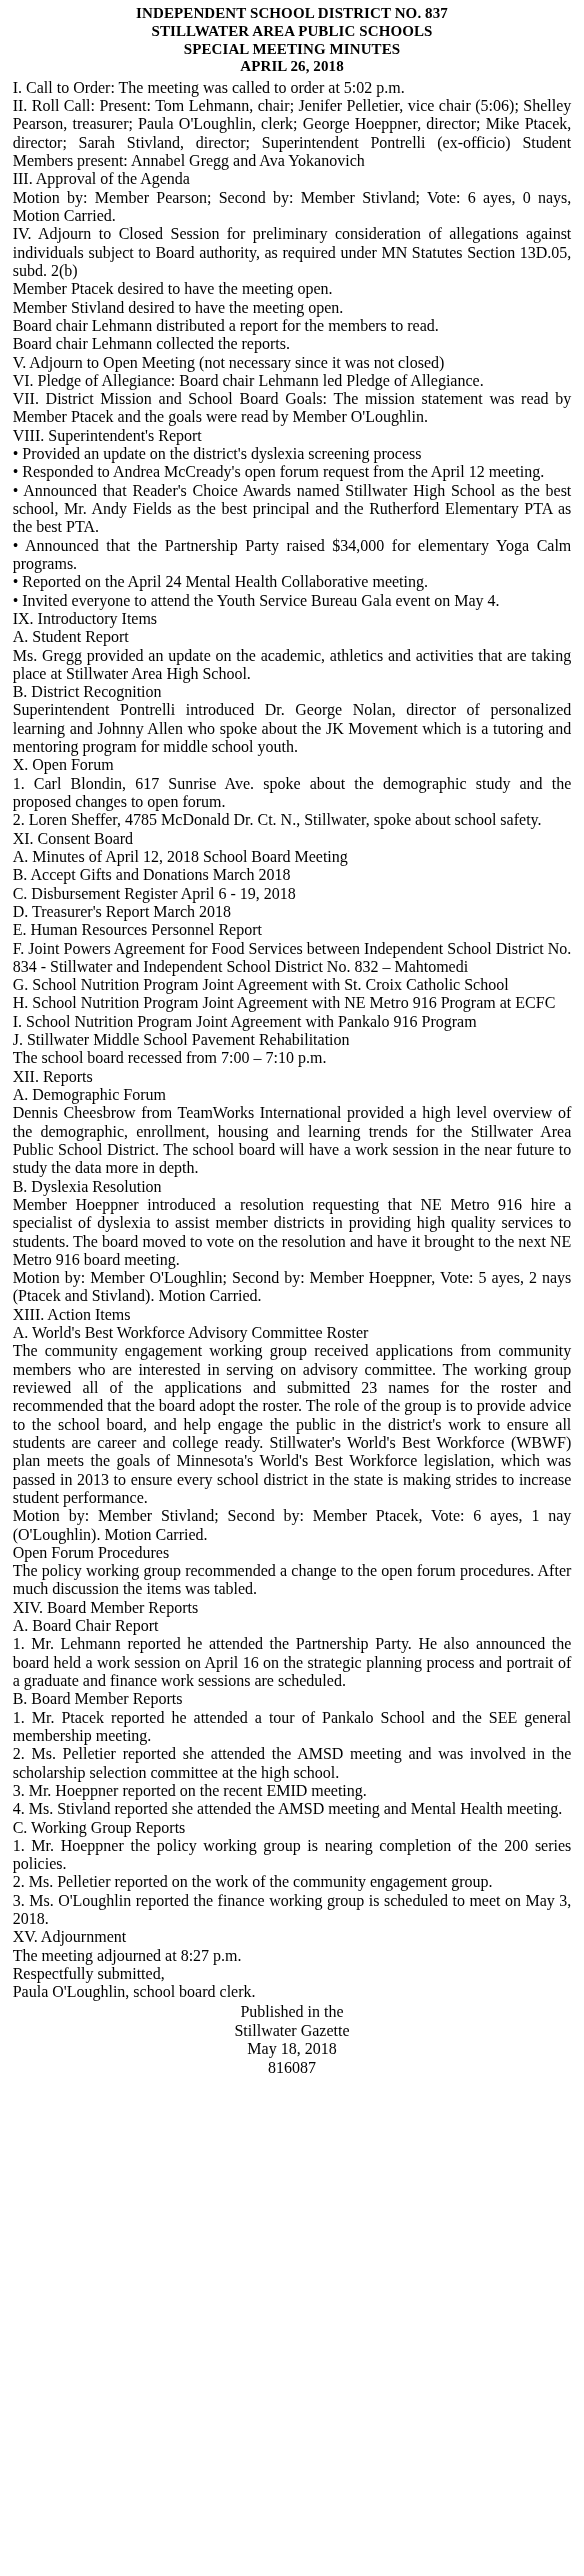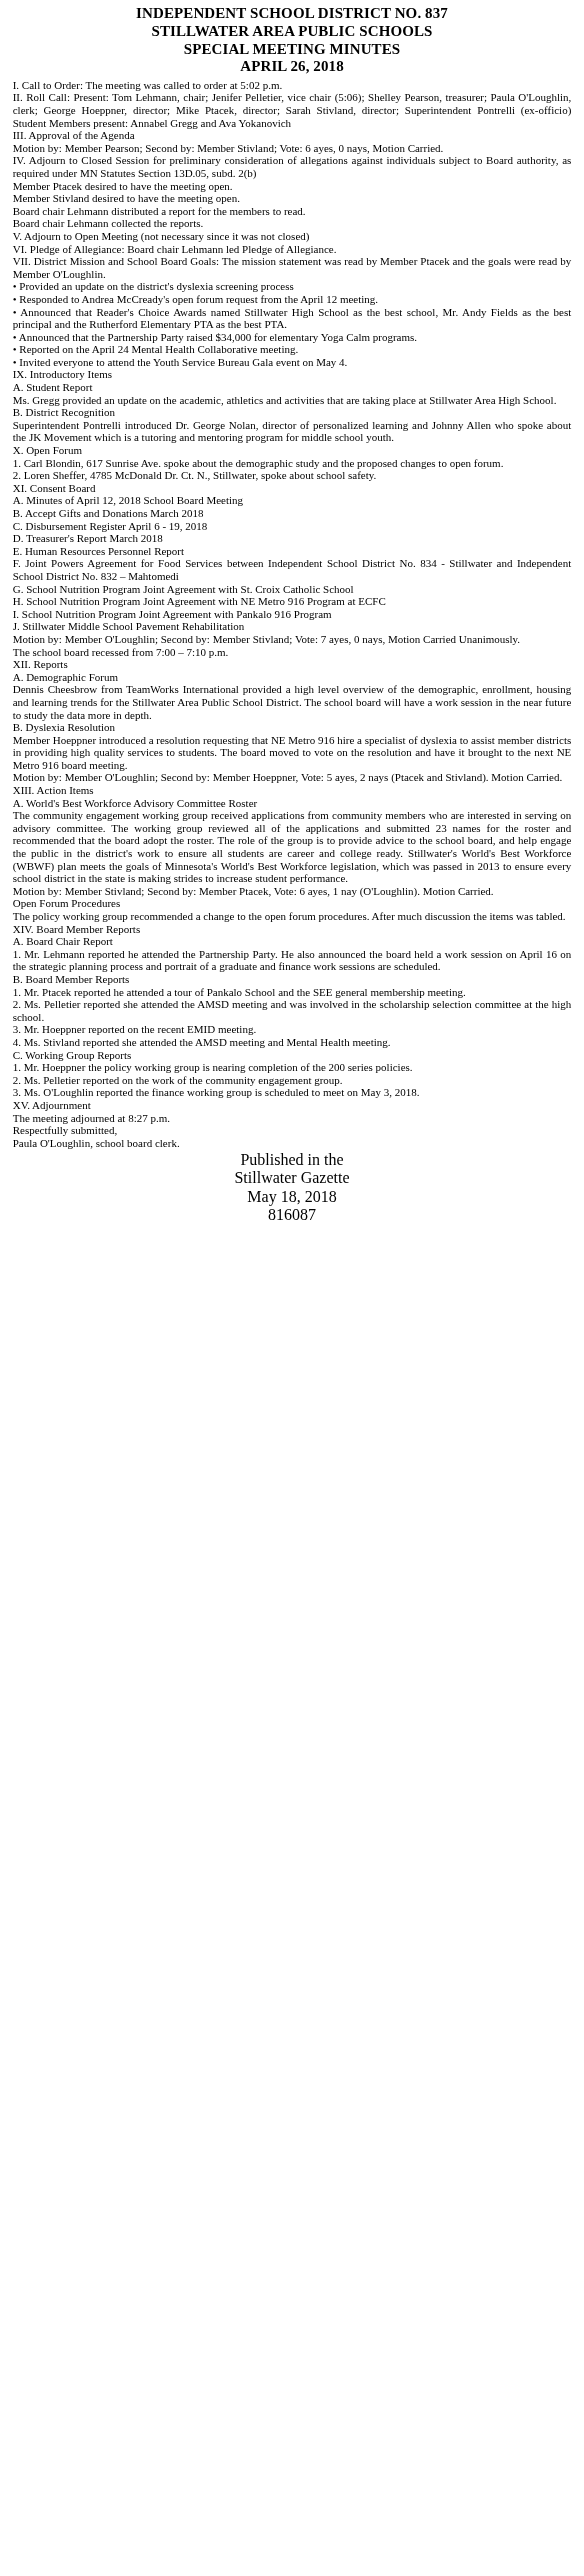--- a/index.html
+++ b/index.html
@@ -22,21 +22,21 @@
   .header {
     text-align: center;
     font-weight: bold;
     font-size: 15px;
     line-height: 1.18;
     letter-spacing: 0.1px;
     margin-bottom: 2.7px;
   }
   .header div { white-space: nowrap; }
   .body-text {
-    font-size: 11px;
+    font-size: 16px;
     line-height: 1.145;
     text-align: justify;
     text-justify: inter-word;
     hyphens: manual;
   }
   .body-text p {
     margin: 0;
     padding: 0;
     text-indent: 0;
   }
@@ -68,20 +68,21 @@
     <p class="indent">III.  Approval of the Agenda</p>
     <p class="indent">Motion by:  Member Pearson; Second by: Member Stivland; Vote: 6 ayes, 0 nays, Motion Carried.</p>
     <p class="indent">IV.  Adjourn to Closed Session for preliminary consideration of allegations against individuals subject to Board authority, as required under MN Statutes Section 13D.05, subd. 2(b)</p>
     <p class="indent">Member Ptacek desired to have the meeting open.</p>
     <p class="indent">Member Stivland desired to have the meeting open.</p>
     <p class="indent">Board chair Lehmann distributed a report for the members to read.</p>
     <p class="indent">Board chair Lehmann collected the reports.</p>
     <p class="indent">V.  Adjourn to Open Meeting (not necessary since it was not closed)</p>
     <p class="indent">VI. Pledge of Allegiance:  Board chair Lehmann led Pledge of Allegiance.</p>
     <p class="indent">VII.  District Mission and School Board Goals:  The mission statement was read by Member Ptacek and the goals were read by Member O'Loughlin.</p>
+    <p class="indent">VIII. Superintendent's Report</p>
     <p class="indent">• Provided an update on the district's dyslexia screening process</p>
     <p class="indent">• Responded to Andrea McCready's open forum request from the April 12 meeting.</p>
     <p class="indent">• Announced that Reader's Choice Awards named Stillwater High School as the best school, Mr. Andy Fields as the best principal and the Rutherford Elementary PTA as the best PTA.</p>
     <p class="indent">• Announced that the Partnership Party raised $34,000 for elementary Yoga Calm programs.</p>
     <p class="indent">• Reported on the April 24 Mental Health Collaborative meeting.</p>
     <p class="indent">• Invited everyone to attend the Youth Service Bureau Gala event on May 4.</p>
     <p class="indent">IX. Introductory Items</p>
     <p class="indent">A.  Student Report</p>
     <p>Ms. Gregg provided an update on the academic, athletics and activities that are taking place at Stillwater Area High School.</p>
     <p class="indent">B.  District Recognition</p>
@@ -93,21 +94,20 @@
     <p class="indent">A.  Minutes of April 12, 2018 School Board Meeting</p>
     <p class="indent">B.  Accept Gifts and Donations March 2018</p>
     <p class="indent">C.  Disbursement Register April 6 - 19, 2018</p>
     <p class="indent">D.  Treasurer's Report March 2018</p>
     <p class="indent">E.  Human Resources Personnel Report</p>
     <p class="indent">F.  Joint Powers Agreement for Food Services between Independent School District No. 834 - Stillwater and Independent School District No. 832 – Mahtomedi</p>
     <p class="indent">G.  School Nutrition Program Joint Agreement with St. Croix Catholic School</p>
     <p class="indent">H.  School Nutrition Program Joint Agreement with NE Metro 916 Program at ECFC</p>
     <p class="indent">I.  School Nutrition Program Joint Agreement with Pankalo 916 Program</p>
     <p class="indent">J.  Stillwater Middle School Pavement Rehabilitation</p>
-    <p class="indent">Motion by:  Member O'Loughlin; Second by: Member Stivland; Vote: 7 ayes, 0 nays, Motion Carried Unanimously.</p>
     <p class="indent">The school board recessed from 7:00 – 7:10 p.m.</p>
     <p class="indent">XII. Reports</p>
     <p class="indent">A.  Demographic Forum</p>
     <p class="indent">Dennis Cheesbrow from TeamWorks International provided a high level overview of the demographic, enrollment, housing and learning trends for the Stillwater Area Public School District.  The school board will have a work session in the near future to study the data more in depth.</p>
     <p class="indent">B.  Dyslexia Resolution</p>
     <p class="indent">Member Hoeppner introduced a resolution requesting that NE Metro 916 hire a specialist of dyslexia to assist member districts in providing high quality services to students.  The board moved to vote on the resolution and have it brought to the next NE Metro 916 board meeting.</p>
     <p class="indent">Motion by:  Member O'Loughlin; Second by:  Member Hoeppner,  Vote: 5 ayes, 2 nays (Ptacek and Stivland).  Motion Carried.</p>
     <p class="indent">XIII. Action Items</p>
     <p class="indent">A.  World's Best Workforce Advisory Committee Roster</p>
     <p class="indent">The community engagement working group received applications from community members who are interested in serving on advisory committee.  The working group reviewed all of the applications and submitted 23 names for the roster and recommended that the board adopt the roster.  The role of the group is to provide advice to the school board, and help engage the public in the district's work to ensure all students are career and college ready. Stillwater's World's Best Workforce (WBWF) plan meets the goals of Minnesota's World's Best Workforce legislation, which was passed in 2013 to ensure every school district in the state is making strides to increase student performance.</p>

